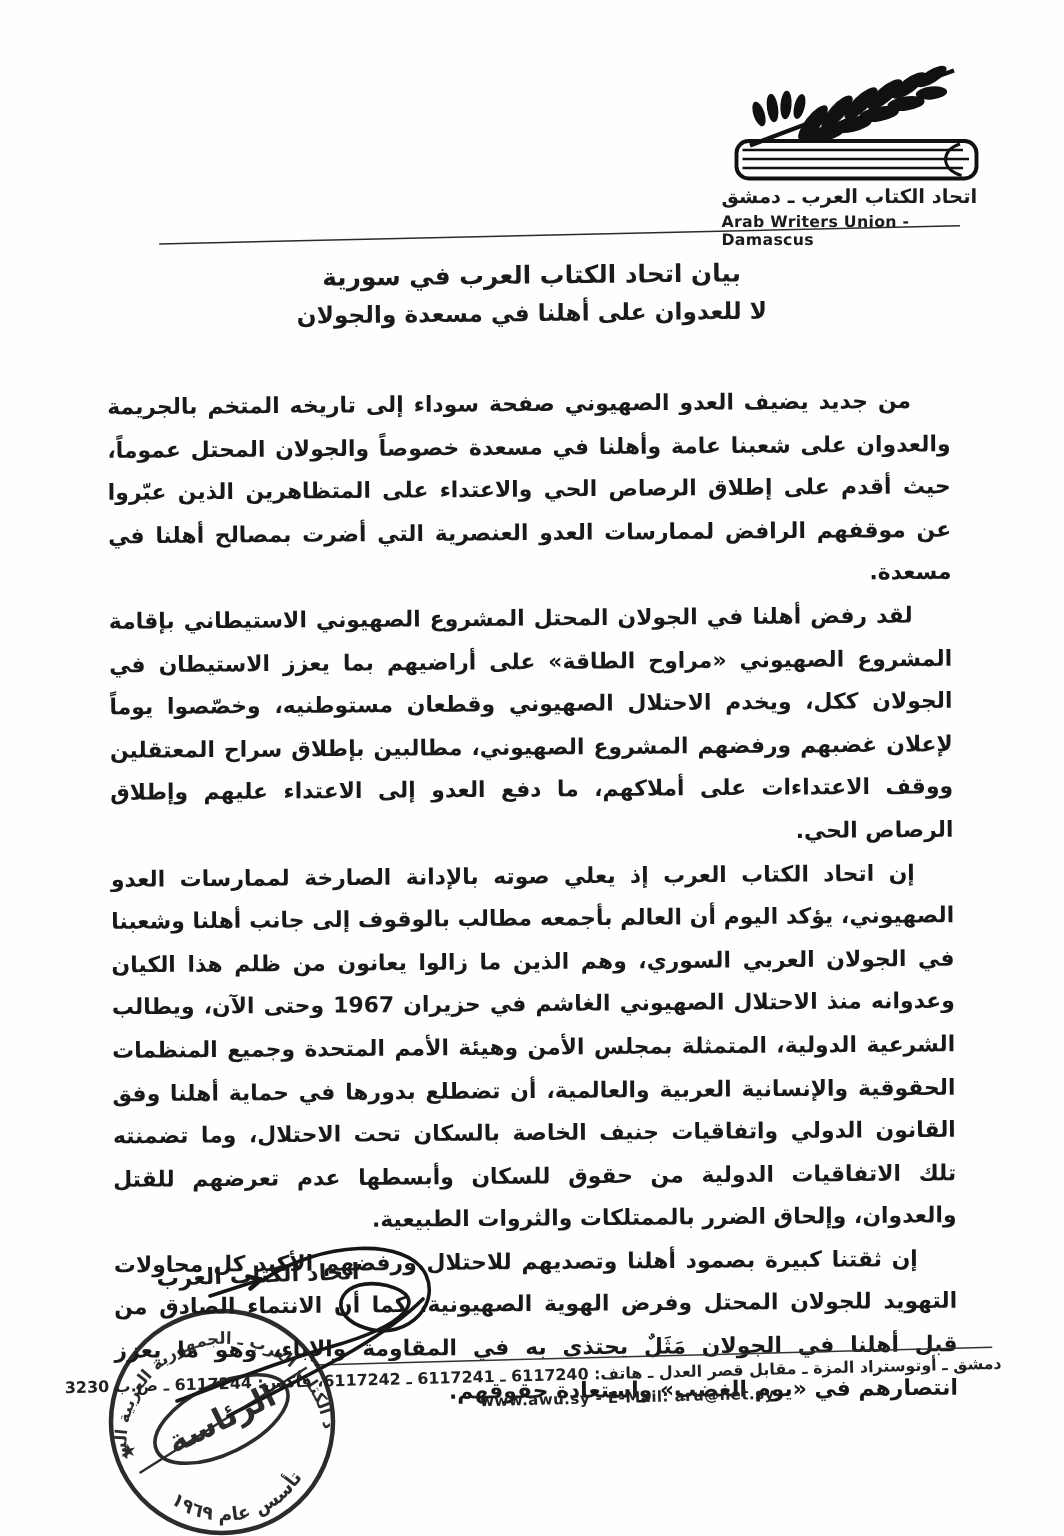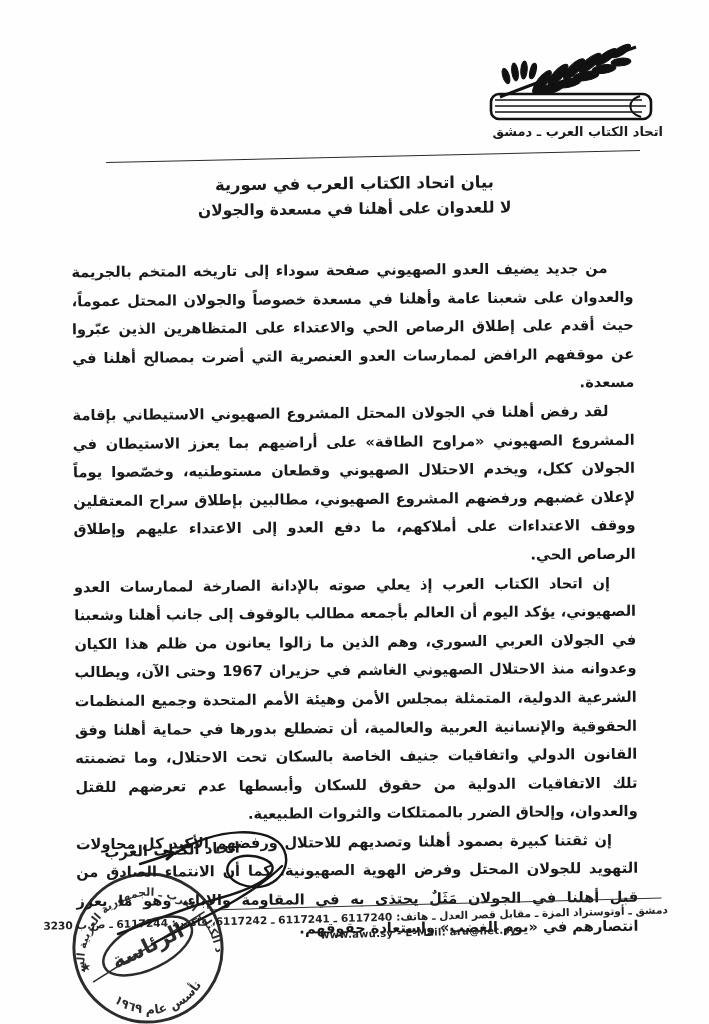--- a/index.html
+++ b/index.html
@@ -2,21 +2,21 @@
 <html><head>
 <meta charset="utf-8">
 <style>
   html,body{margin:0;padding:0;background:#e8e8e8;}
   .page{
     position:relative;width:709px;height:1024px;margin:0 auto;
     background:#fefefe;overflow:hidden;
     font-family:"DejaVu Sans", sans-serif;color:#1b1b1b;
   }
   
-  .logo{position:absolute;top:34px;right:46px;width:182px;text-align:right;}
+  .logo{position:absolute;top:34px;right:46px;width:182px;text-align:left;}
   .logo svg{display:block;margin:0 auto;}
   .logo-ar{font-size:13px;font-weight:bold;direction:rtl;margin-top:2px;}
   .logo-en{font-size:10.5px;font-weight:bold;margin-top:3px;letter-spacing:.2px;}
   .header-rule{
     position:absolute;top:150px;left:106px;width:534px;height:0;
     border-top:1.7px solid #2b2b2b;transform:rotate(-1.3deg);transform-origin:right center;
   }
   
   .title{position:absolute;top:174px;left:0;right:0;text-align:center;direction:rtl;transform:rotate(-.6deg);}
   .title-l1{font-size:16.5px;font-weight:bold;margin:0 0 7px 0;}
@@ -74,20 +74,21 @@
       </g>
       <g fill="none" stroke="#111">
         <rect x="7" y="60" width="160" height="25" rx="8" stroke-width="2.6"></rect>
         <path d="M 11,66 H 158" stroke-width="1.6"></path>
         <path d="M 11,72 H 162" stroke-width="1.6"></path>
         <path d="M 11,78 H 158" stroke-width="1.6"></path>
         <path d="M 156,62 C 143,66 143,79 157,83" stroke-width="2"></path>
       </g>
     </svg>
     <div class="logo-ar">اتحاد الكتاب العرب ـ دمشق</div>
+    <div class="logo-en">Arab Writers Union - Damascus</div>
   </div>
 
   <div class="header-rule"></div>
 
   <div class="title">
     <p class="title-l1">بيان اتحاد الكتاب العرب في سورية</p>
     <p class="title-l2">لا للعدوان على أهلنا في مسعدة والجولان</p>
   </div>
 
   <div class="bodytext">

